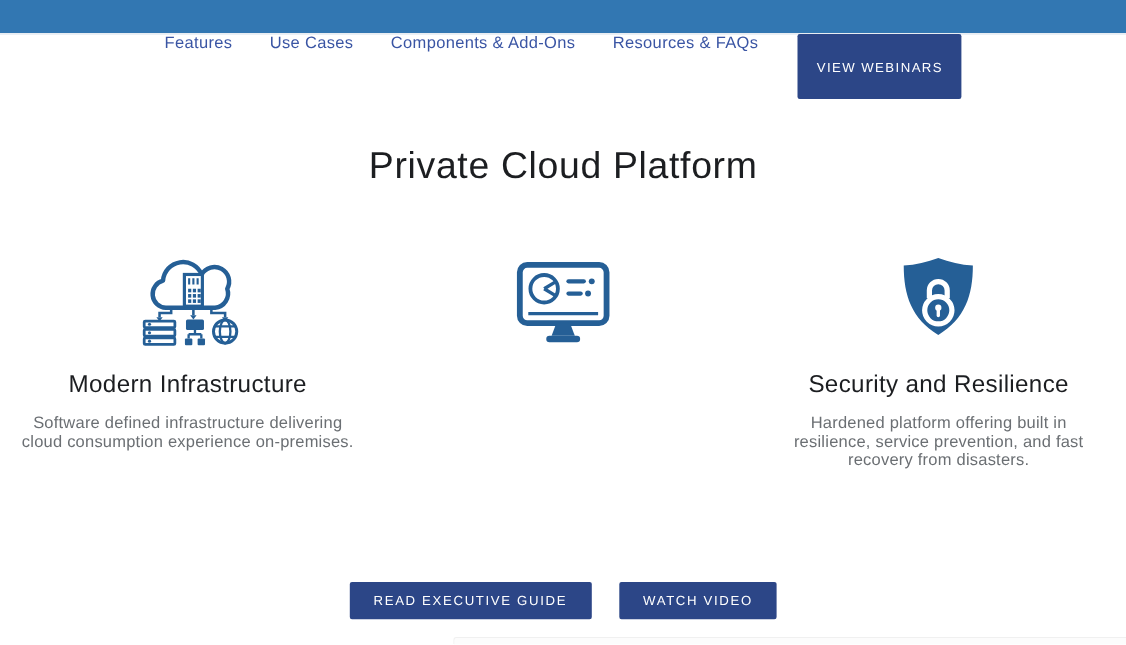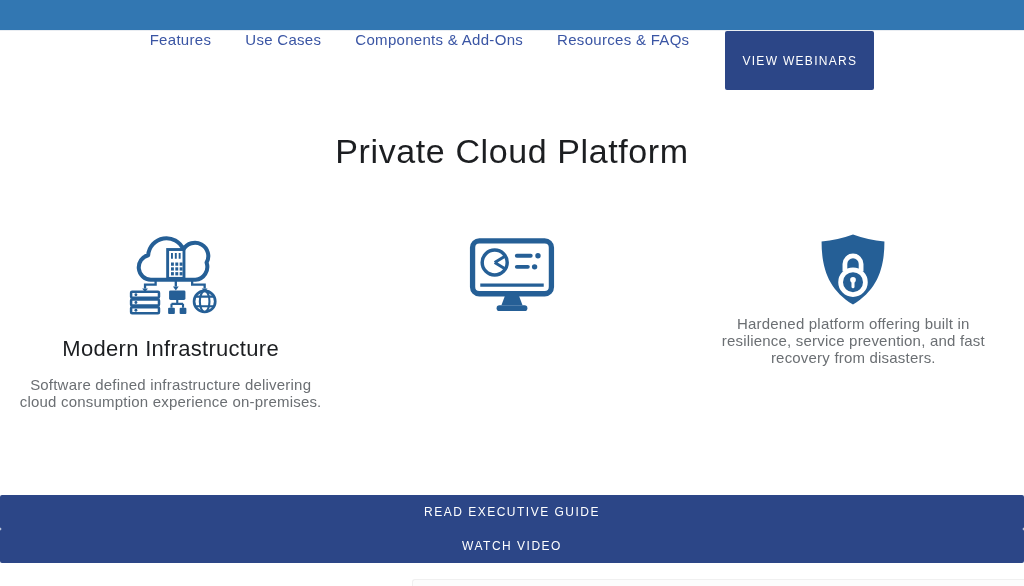--- a/index.html
+++ b/index.html
@@ -81,21 +81,21 @@
     font-size: 15px;
     line-height: 17px;
     letter-spacing: 0.2px;
     color: var(--body-text, #6B6F73);
   }
   .actions {
     position: absolute;
     left: 0; right: 0; bottom: 23px;
     display: flex;
     justify-content: center;
-    flex-direction: column;
+    gap: 25px;
   }
   .action-btn {
     background: var(--button-navy, #2C4687);
     color: #ffffff;
     font-family: "Liberation Sans", sans-serif;
     font-size: 12px;
     letter-spacing: 1.5px;
     border: none;
     border-radius: 2px;
     padding: 10px 22px;
@@ -198,20 +198,21 @@
   <div class="feature">
     <div class="feature-icon">
       <svg width="80" height="86" viewBox="0 0 84 90" fill="none">
         <path d="M42 2.5c10.5 3.9 21.5 6.4 33 7.3 0 28.5-7.5 50.8-33 66.2C16.5 60.6 9 38.3 9 9.8 20.5 8.9 31.5 6.4 42 2.5z" fill="currentColor"></path>
         <path d="M33.5 41v-7.5a8.5 8.5 0 0 1 17 0V41" stroke="#ffffff" stroke-width="5"></path>
         <circle cx="42" cy="52.5" r="13" stroke="#ffffff" stroke-width="5"></circle>
         <circle cx="42" cy="50" r="3" fill="#ffffff"></circle>
         <rect x="40.4" y="50.5" width="3.2" height="8.5" rx="1.6" fill="#ffffff"></rect>
       </svg>
     </div>
+    <h3 class="feature-title">Security and Resilience</h3>
     <p class="feature-desc">Hardened platform offering built in resilience, service prevention, and fast recovery from disasters.</p>
   </div>
 
 </div>
 
 <div class="actions">
   <button class="action-btn">READ EXECUTIVE GUIDE</button>
   <button class="action-btn">WATCH VIDEO</button>
 </div>
 

